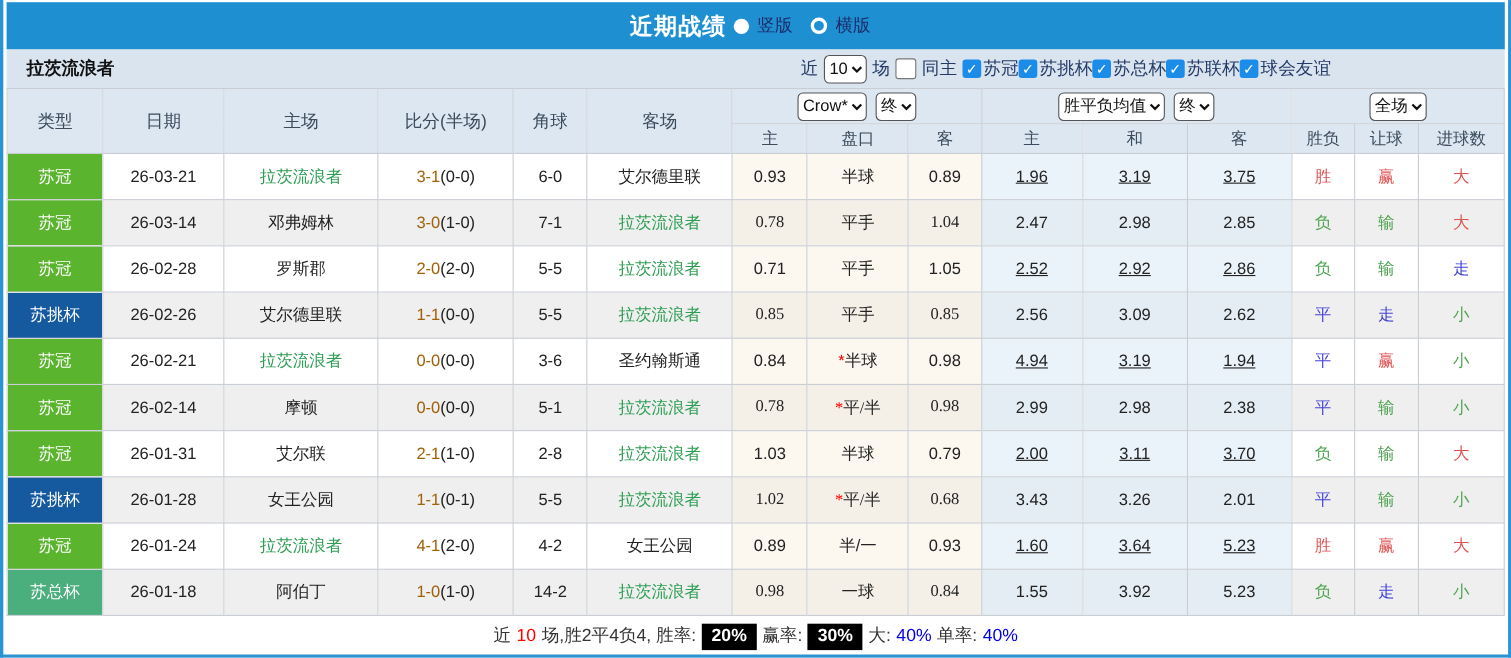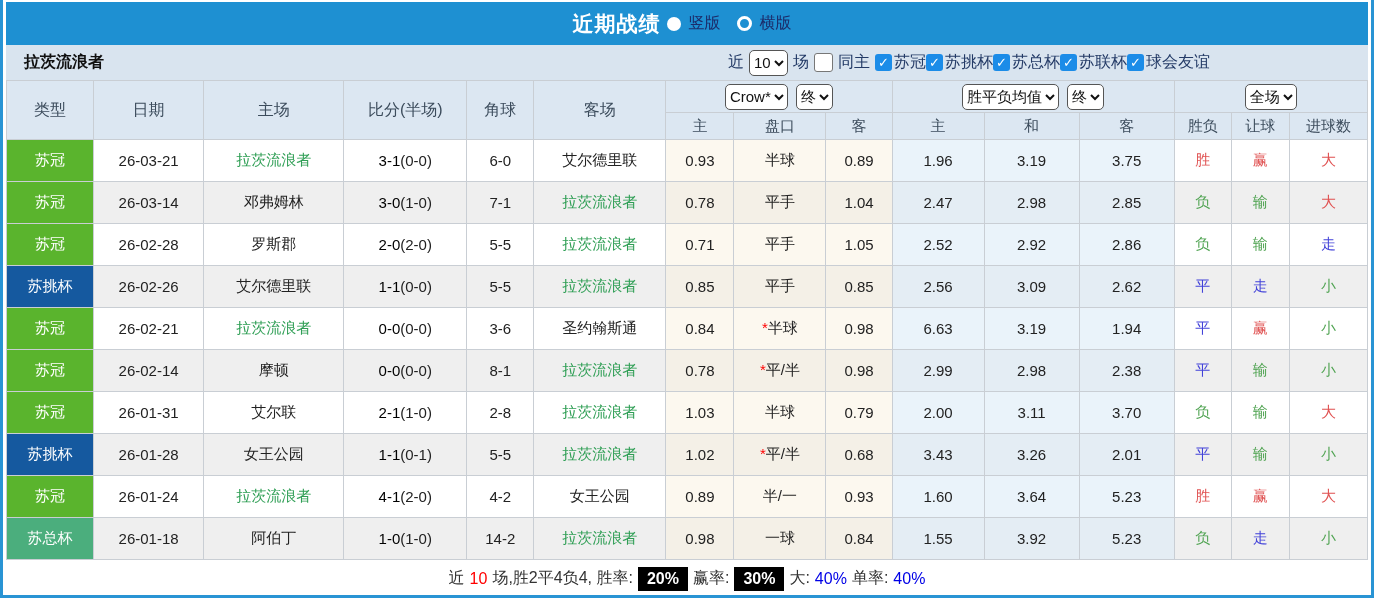--- a/index.html
+++ b/index.html
@@ -32,26 +32,26 @@
   th,td{border:1px solid #c9ced4;text-align:center;white-space:nowrap;overflow:hidden;padding:0;}
   thead th{background:#dce7f2;color:#3c4c5c;font-weight:normal;font-size:16px;}
   thead tr.h1 th{height:31px;}
   thead tr.h2 th{height:26px;font-size:15px;}
   .selcell{background:#dce7f2;}
   .selwrap{display:flex;justify-content:center;gap:8px;align-items:center;}
   tbody td{height:41px;font-size:15px;color:#222;}
   tbody tr.odd td{background:#fff;}
   tbody tr.even td{background:#efefef;}
   tbody tr.odd td.c-odd{background:#fcf8ef;}
-  tbody tr.even td.c-odd{background:#f4f0e7;}
-  tbody tr.odd td.c-avg{background:#eaf3fa;}
+  tbody tr.even td.c-odd{background:#f4f0e7;font-family:Liberation Serif, serif;}
+  tbody tr.odd td.c-avg{background:#eaf3fa;text-decoration:underline;}
   tbody tr.even td.c-avg{background:#e4edf4;}
   td.c-type{color:#fff;font-size:15px;}
   td.c-team.green{color:#2e9e54;}
-  .ft{color:#000000;}
+  .ft{color:#a16207;}
   .ht{color:#222;}
   .star{color:#f00;}
   td.c-res.red{color:#e05252;}
   td.c-res.blue{color:#4343d9;}
   td.c-res.green{color:#4fa351;}
   
   .summary{height:37px;display:flex;align-items:center;justify-content:center;gap:5px;
     font-size:16px;color:#333;margin:0 6px;}
   .badge{background:#000000;color:#fff;padding:3px 9px;font-weight:bold;}
   .num-red{color:#f00;}
@@ -228,33 +228,33 @@
       <tr class="odd">
         <td class="c-type" style="background:#5ab42d">苏冠</td>
         <td class="c-date">26-02-21</td>
         <td class="c-team green">拉茨流浪者</td>
         <td class="c-score"><span class="ft">0-0</span><span class="ht">(0-0)</span></td>
         <td class="c-corner">3-6</td>
         <td class="c-team">圣约翰斯通</td>
         <td class="c-odd">0.84</td>
         <td class="c-odd"><span class="star">*</span>半球</td>
         <td class="c-odd">0.98</td>
-        <td class="c-avg">6.63</td>
+        <td class="c-avg">4.94</td>
         <td class="c-avg">3.19</td>
         <td class="c-avg">1.94</td>
         <td class="c-res blue">平</td>
         <td class="c-res red">赢</td>
         <td class="c-res green">小</td>
       </tr>
       <tr class="even">
         <td class="c-type" style="background:#5ab42d">苏冠</td>
         <td class="c-date">26-02-14</td>
         <td class="c-team">摩顿</td>
         <td class="c-score"><span class="ft">0-0</span><span class="ht">(0-0)</span></td>
-        <td class="c-corner">8-1</td>
+        <td class="c-corner">5-1</td>
         <td class="c-team green">拉茨流浪者</td>
         <td class="c-odd">0.78</td>
         <td class="c-odd"><span class="star">*</span>平/半</td>
         <td class="c-odd">0.98</td>
         <td class="c-avg">2.99</td>
         <td class="c-avg">2.98</td>
         <td class="c-avg">2.38</td>
         <td class="c-res blue">平</td>
         <td class="c-res green">输</td>
         <td class="c-res green">小</td>

